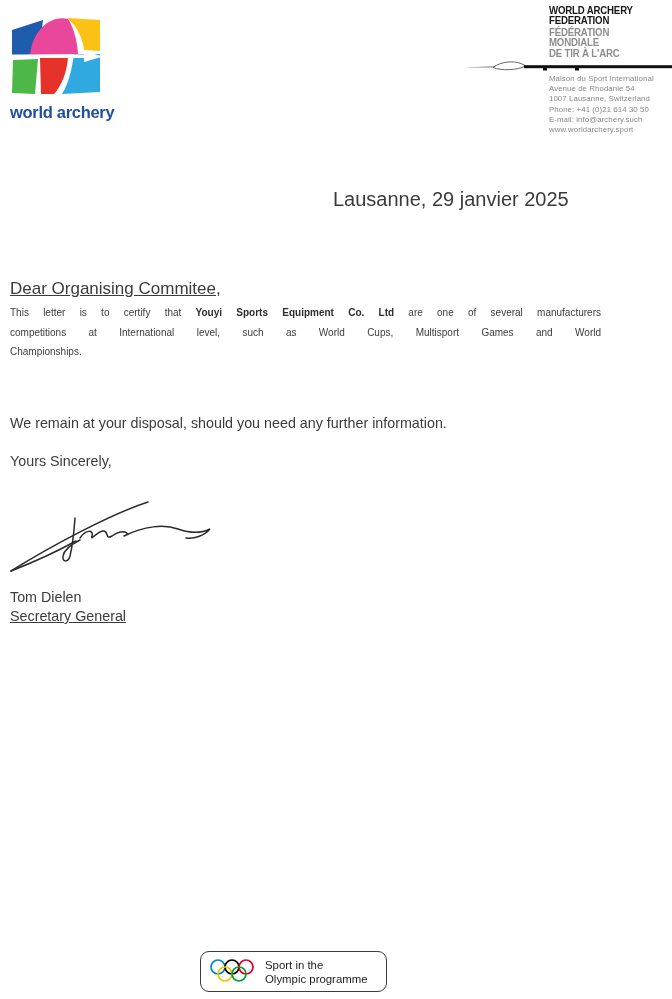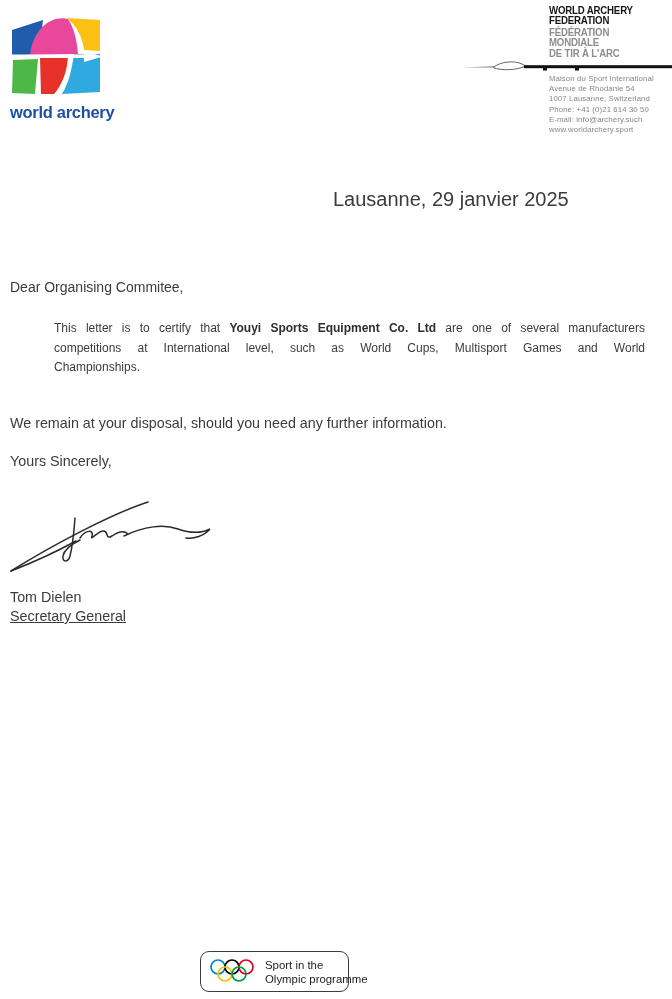--- a/index.html
+++ b/index.html
@@ -28,34 +28,34 @@
     white-space:nowrap;
   }
   .address {
     left:549px; top:74px; font-size:7.8px; line-height:10.2px; color:#878787;
     letter-spacing:0.1px; white-space:nowrap;
   }
   .arrow-graphic { left:455px; top:57px; }
 
   
   .dateline { left:333px; top:188px; font-size:20px; }
-  .salutation { left:10px; top:279px; font-size:14px; }
-  .para1 { left:10px; top:321px; width:591px; font-size:12px;margin-left:44px; }
+  .salutation { left:10px; top:279px; font-size:17px;text-decoration:underline; }
+  .para1 { left:10px; top:307px; width:591px; font-size:10px; }
   .para1 .jline { display:block; height:19.5px; text-align:justify; text-align-last:justify; white-space:normal; }
   .para1 .lastline { display:block; height:19.5px; text-align:left; }
   .para2 { left:10px; top:415px; font-size:14.3px; }
   .closing { left:10px; top:453px; font-size:14.3px; }
   .signature { left:6px; top:486px; }
   .signer-name { left:10px; top:589px; font-size:14.3px; }
   .signer-title { left:10px; top:608px; font-size:14.3px;text-decoration:underline; }
   b.company { color:#2e2e2e; }
 
   
   .badge {
-    left:200px; top:951px; width:149px; height:41px; box-sizing:border-box;
+    left:200px; top:951px; width:187px; height:41px; box-sizing:border-box;
     border:1px solid #3c3c3c; border-radius:9px; background:#fff;
   }
   .badge-rings { position:absolute; left:8px; top:5px; }
   .badge-text {
     position:absolute; left:64px; top:7px; font-size:11.4px; line-height:13.6px;
     color:#1c1c1c; white-space:nowrap;
   }
 </style>
 </head>
 <body>

